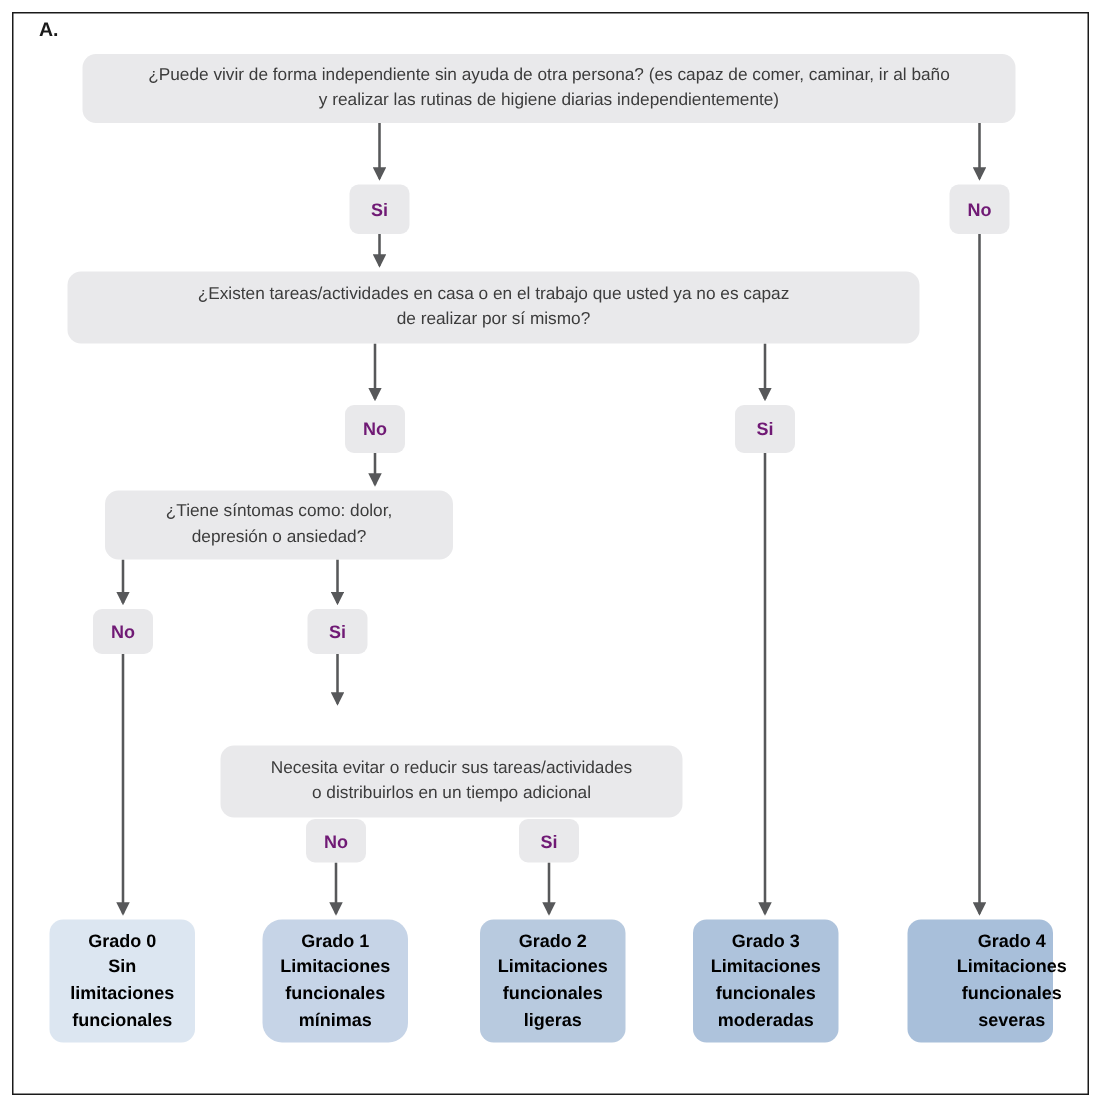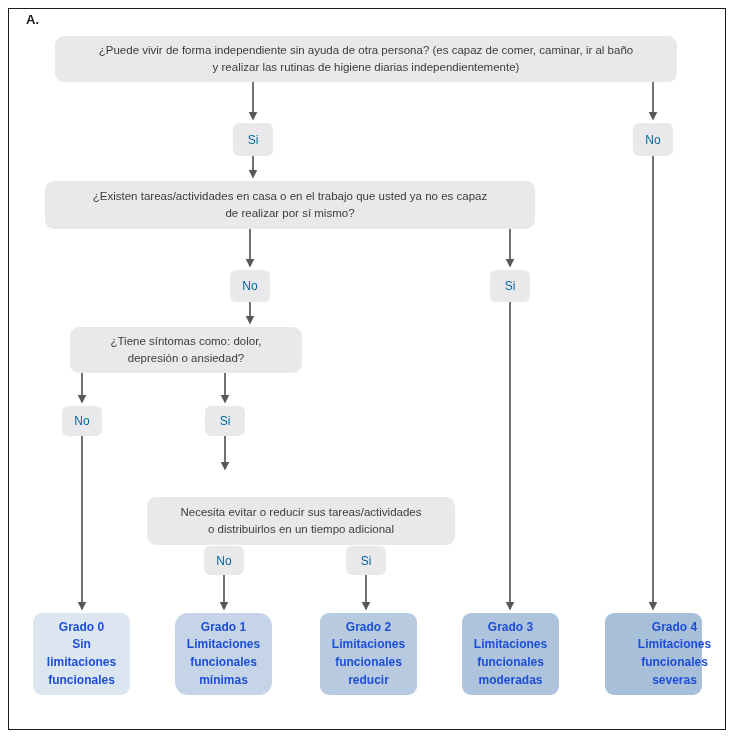--- a/index.html
+++ b/index.html
@@ -17,32 +17,32 @@
   }
   .qbox{
     position:absolute;background:#e9e9eb;border-radius:9px;box-sizing:border-box;
     display:flex;flex-direction:column;align-items:center;justify-content:center;
     font-size:11.5px;line-height:1.52;text-align:center;color:#3c3c3c;
   }
   .qbox span{white-space:nowrap;}
   .abox{
     position:absolute;background:#e9e9eb;border-radius:6px;box-sizing:border-box;
     display:flex;align-items:center;justify-content:center;
-    font-size:12px;color:#0369a1;
+    font-size:12px;color:#701a75;font-weight:bold;
   }
   .obox{
     position:absolute;width:97px;height:82px;border-radius:9px;box-sizing:border-box;
     display:flex;flex-direction:column;align-items:center;justify-content:center;
-    font-size:12px;font-weight:bold;line-height:1.46;text-align:center;color:#1d4ed8;
+    font-size:12px;font-weight:bold;line-height:1.46;text-align:center;color:#000000;
   }
   .obox span{white-space:nowrap;}
   svg.arrows{position:absolute;left:0;top:0;pointer-events:none;}
   
   #q1{left:55px;top:36px;width:622px;height:46px;}
-  #q2{left:45px;top:181px;width:490px;height:48px;align-items:center;}
+  #q2{left:45px;top:181px;width:568px;height:48px;align-items:center;}
   #q3{left:70px;top:327px;width:232px;height:46px;}
   #q4{left:147px;top:497px;width:308px;height:48px;}
   #si1{left:233px;top:123px;width:40px;height:33px;}
   #no1{left:633px;top:123px;width:40px;height:33px;}
   #no2{left:230px;top:270px;width:40px;height:32px;}
   #si2{left:490px;top:270px;width:40px;height:32px;}
   #no3{left:62px;top:406px;width:40px;height:30px;}
   #si3{left:205px;top:406px;width:40px;height:30px;}
   #no4{left:204px;top:546px;width:40px;height:29px;}
   #si4{left:346px;top:546px;width:40px;height:29px;}
@@ -120,21 +120,21 @@
   <div id="g1" class="obox" style="background-color: rgb(198, 212, 231);">
     <span>Grado 1</span>
     <span>Limitaciones</span>
     <span>funcionales</span>
     <span>mínimas</span>
   </div>
   <div id="g2" class="obox" style="background-color: rgb(184, 202, 223);">
     <span>Grado 2</span>
     <span>Limitaciones</span>
     <span>funcionales</span>
-    <span>reducir</span>
+    <span>ligeras</span>
   </div>
   <div id="g3" class="obox" style="background-color: rgb(174, 195, 220);">
     <span>Grado 3</span>
     <span>Limitaciones</span>
     <span>funcionales</span>
     <span>moderadas</span>
   </div>
   <div id="g4" class="obox" style="background-color: rgb(168, 191, 218); padding-left: 42px;">
     <span>Grado 4</span>
     <span>Limitaciones</span>

